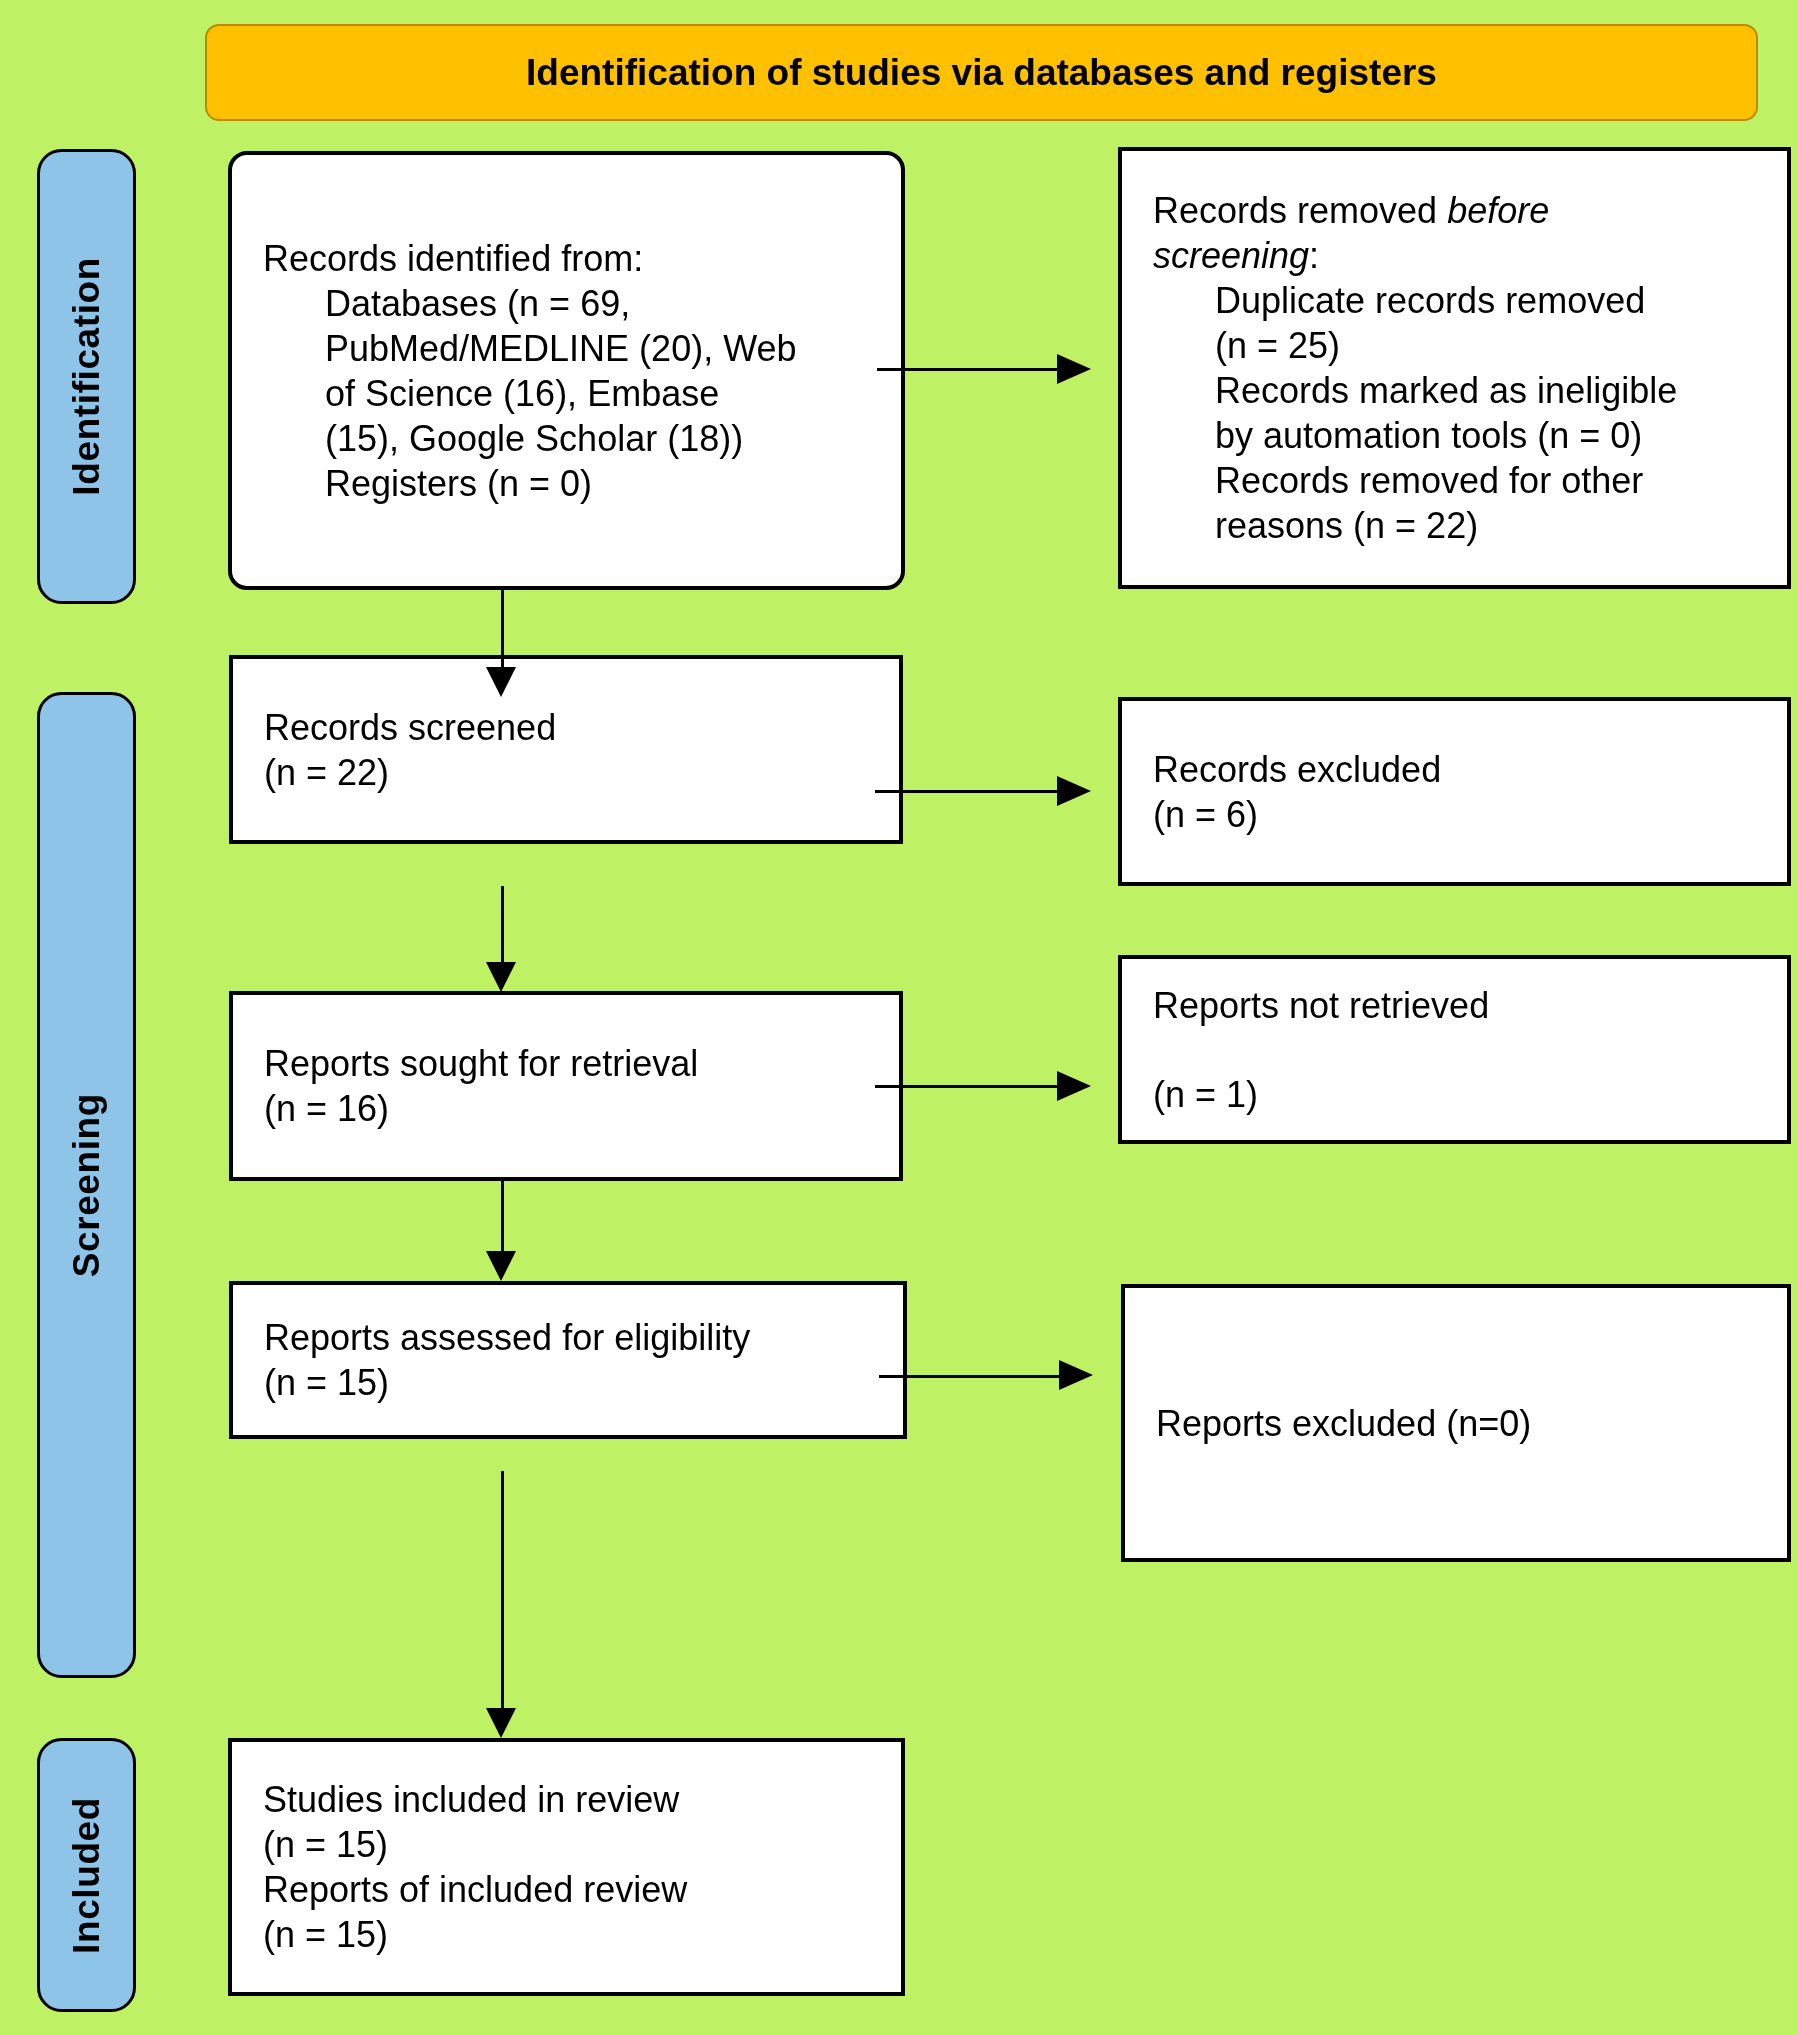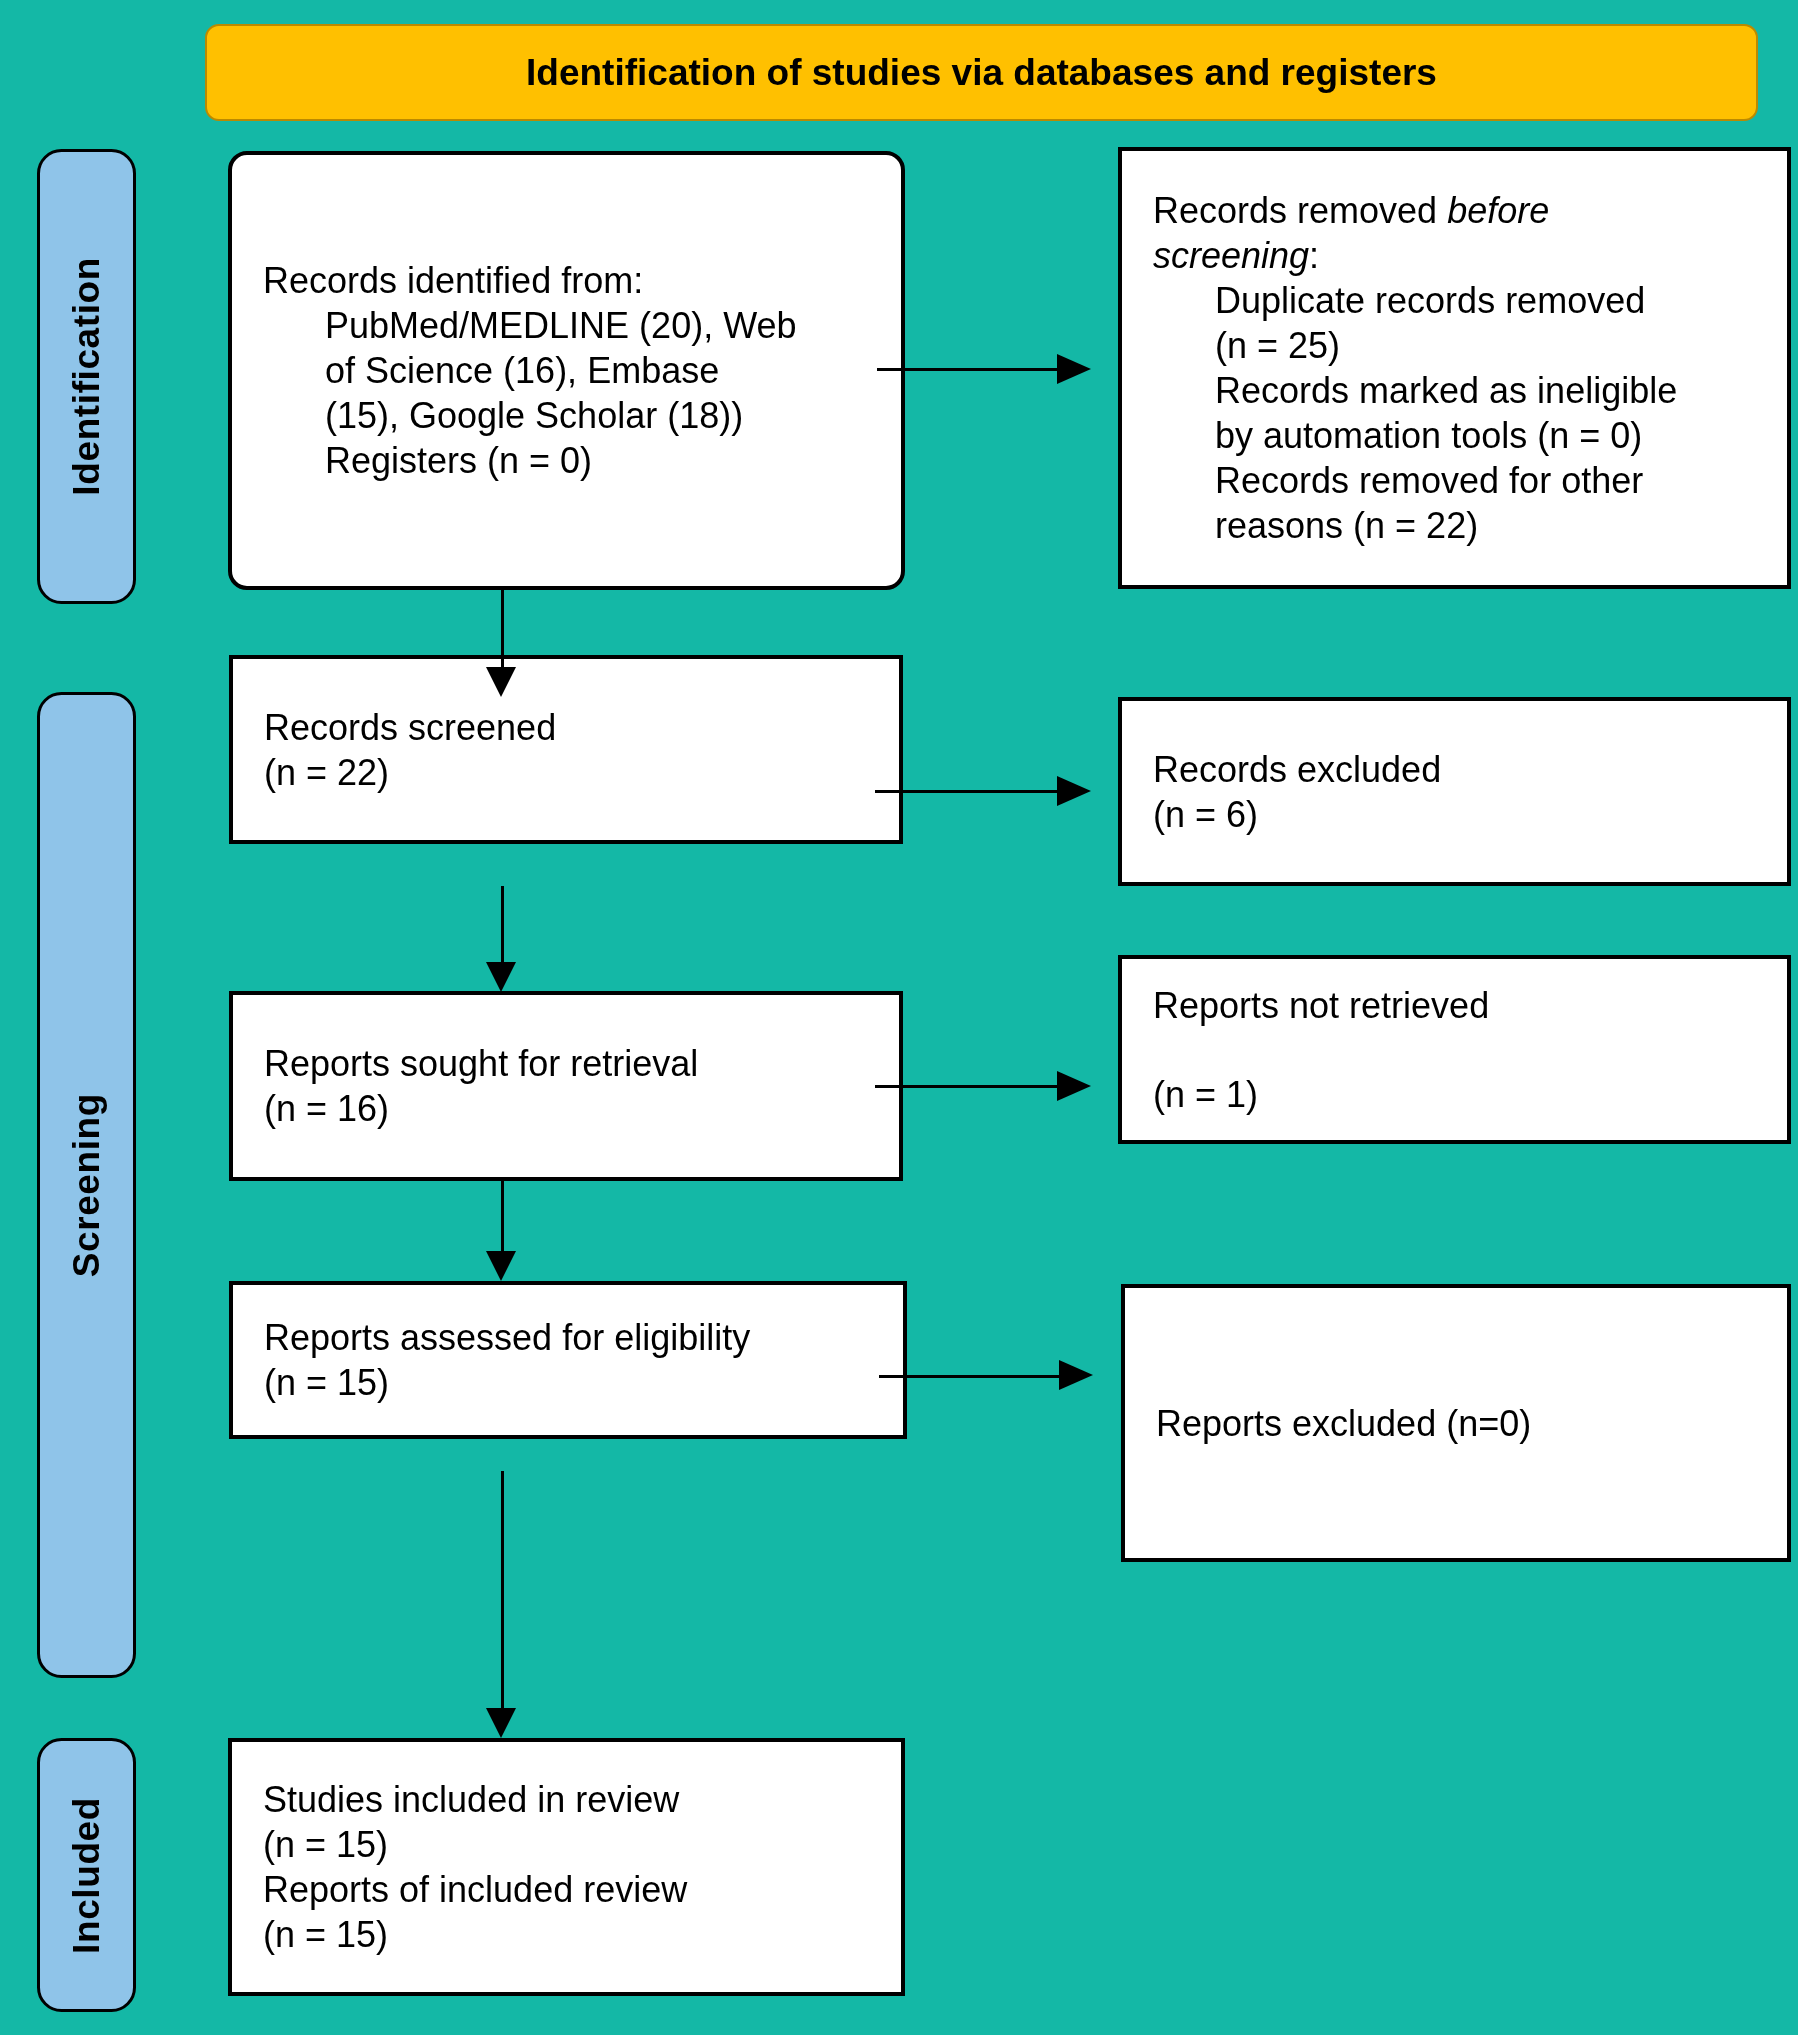--- a/index.html
+++ b/index.html
@@ -1,19 +1,19 @@
 <!DOCTYPE html>
 <html style="font-size:10.3px"><head>
 <meta charset="utf-8">
 <style>
   html,body{margin:0;padding:0;background:#ffffff;}
   .canvas{
     position:relative;
     width:1798px;height:2035px;
-    background:#14b8a6;
+    background:#bef264;
     font-family:"Liberation Sans", sans-serif;
     color:#000;
   }
   
   .banner{
     position:absolute;left:205px;top:24px;width:1553px;height:97px;
     background:#FFC000;border:2.6px solid #BB8A00;border-radius:14px;
     box-sizing:border-box;
     display:flex;align-items:center;justify-content:center;
     font-size:37px;font-weight:bold;
@@ -93,20 +93,21 @@
   </div>
   <div class="stage stage-screening">
     <span class="vtext">Screening</span>
   </div>
   <div class="stage stage-included">
     <span class="vtext">Included</span>
   </div>
 
   <div class="box box-l1">
       <div class="line"><span>Records identified from:</span></div>
+      <div class="line indent"><span>Databases (n = 69,</span></div>
       <div class="line indent"><span>PubMed/MEDLINE (20), Web</span></div>
       <div class="line indent"><span>of Science (16), Embase</span></div>
       <div class="line indent"><span>(15), Google Scholar (18))</span></div>
       <div class="line indent"><span>Registers (n = 0)</span></div>
     </div>
   <div class="box box-r1">
       <div class="line"><span>Records removed </span><span style="font-style: italic;">before</span></div>
       <div class="line"><span style="font-style: italic;">screening</span><span>:</span></div>
       <div class="line indent"><span>Duplicate records removed</span></div>
       <div class="line indent"><span>(n = 25)</span></div>

